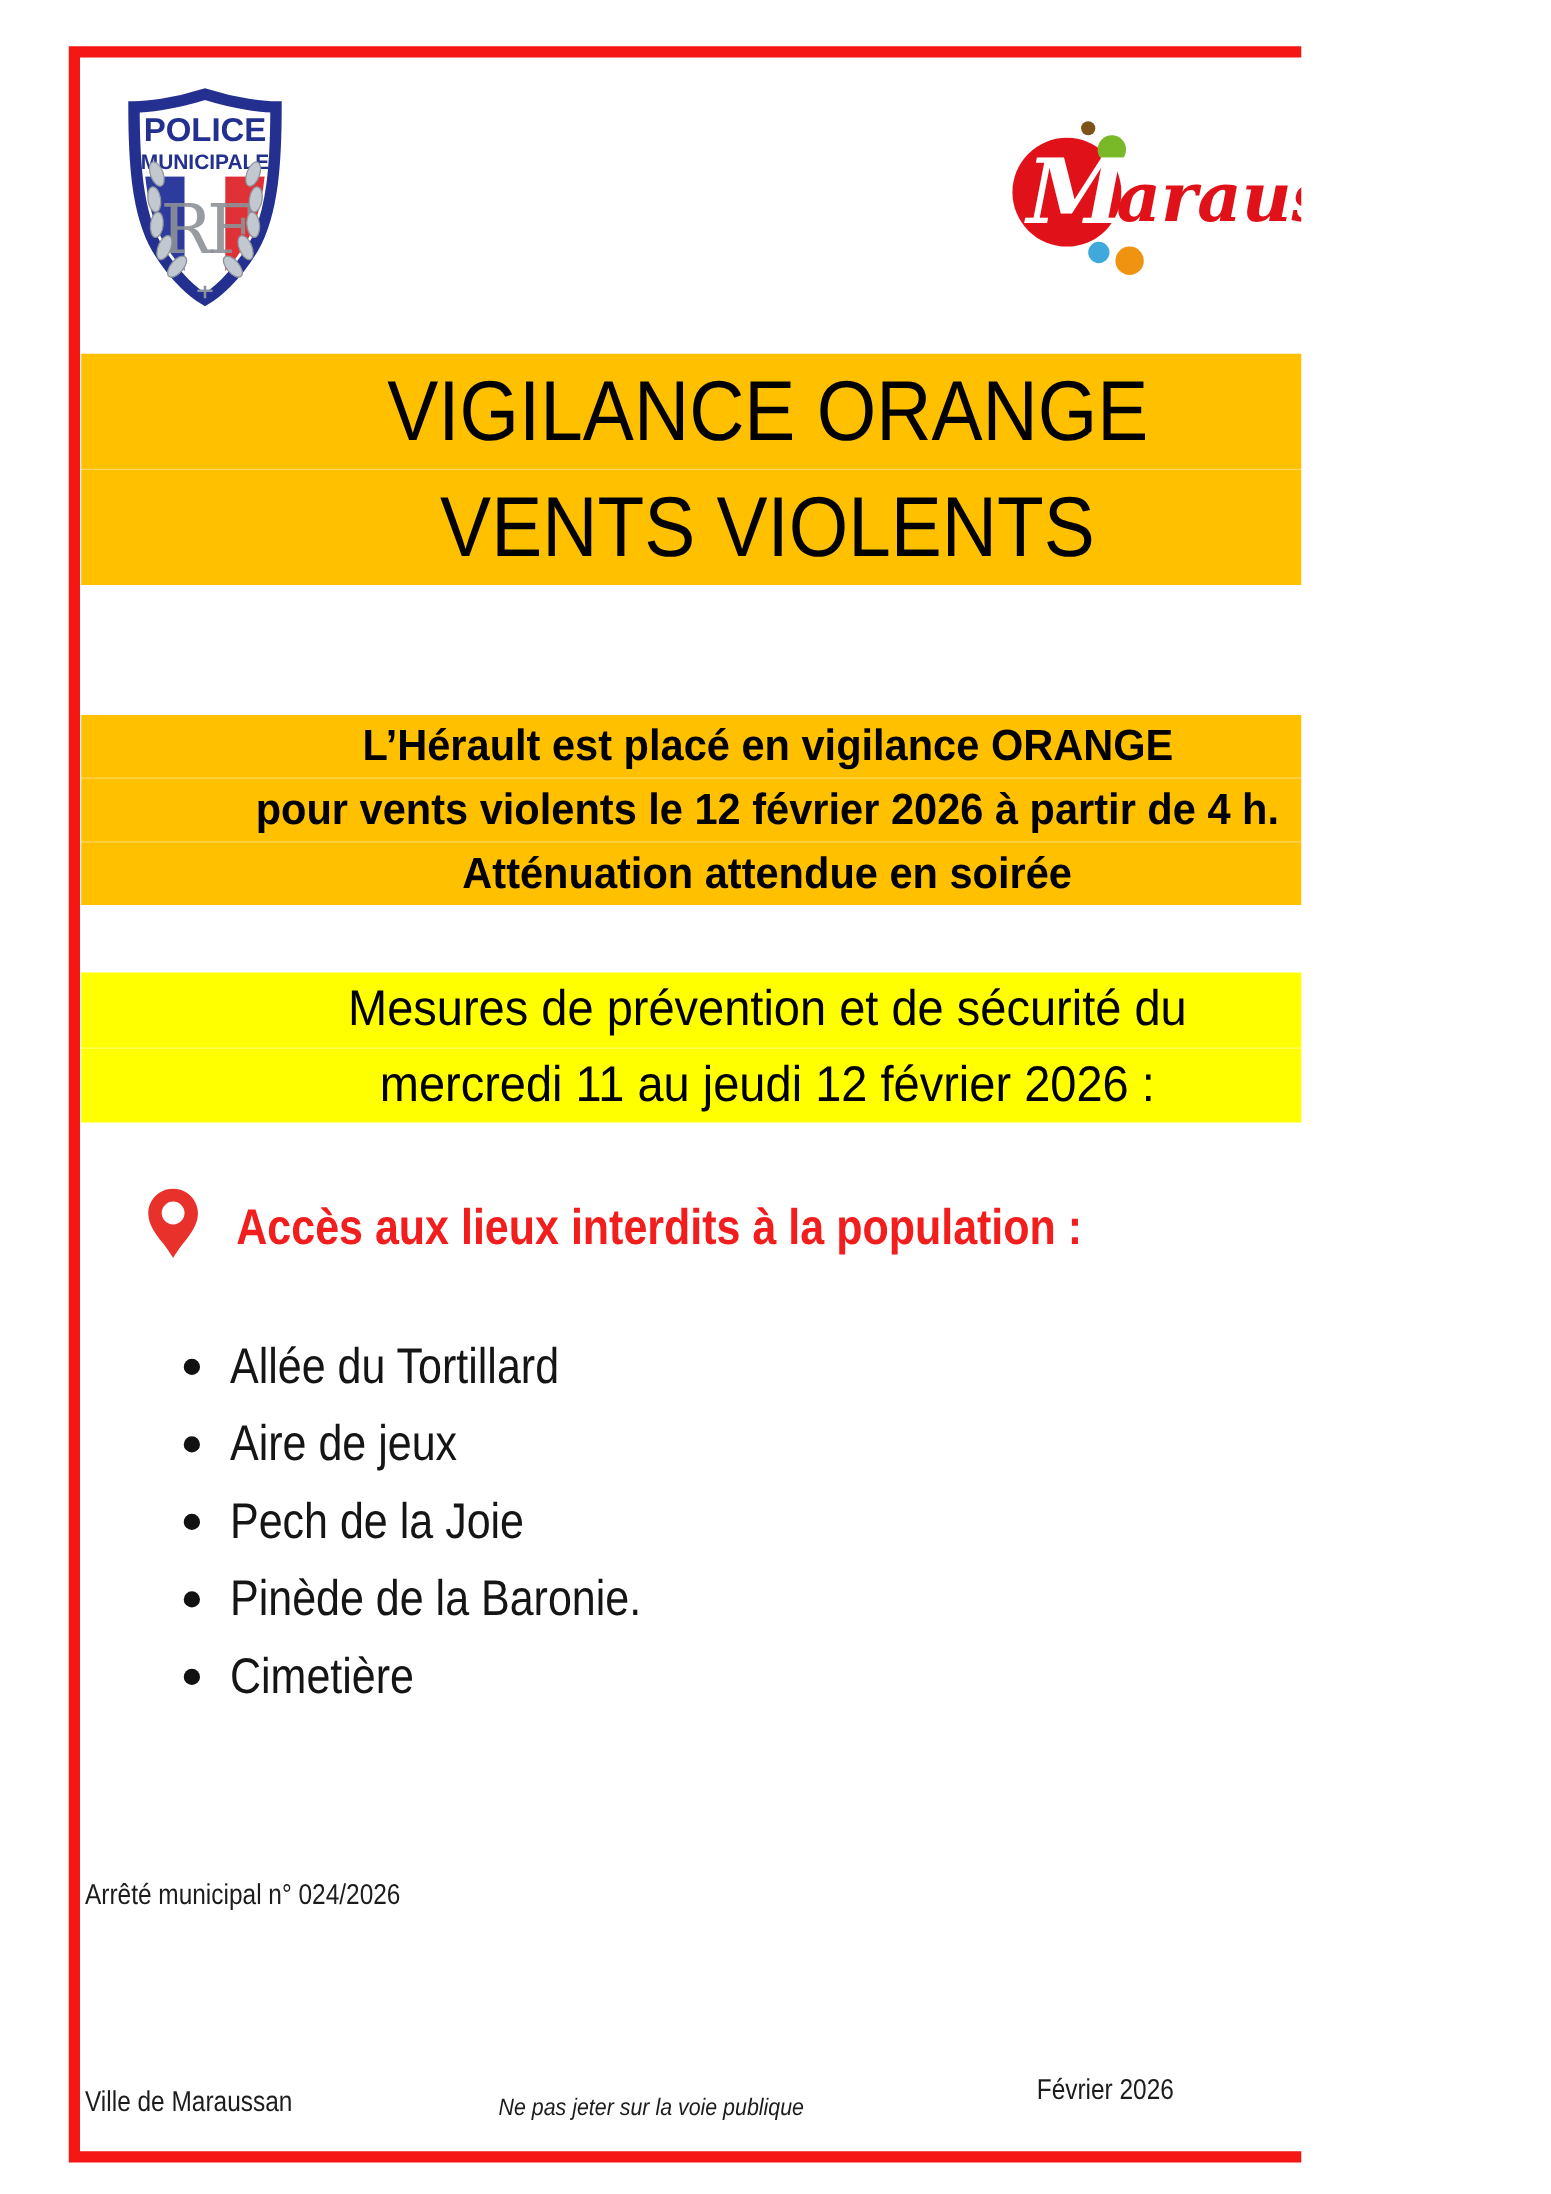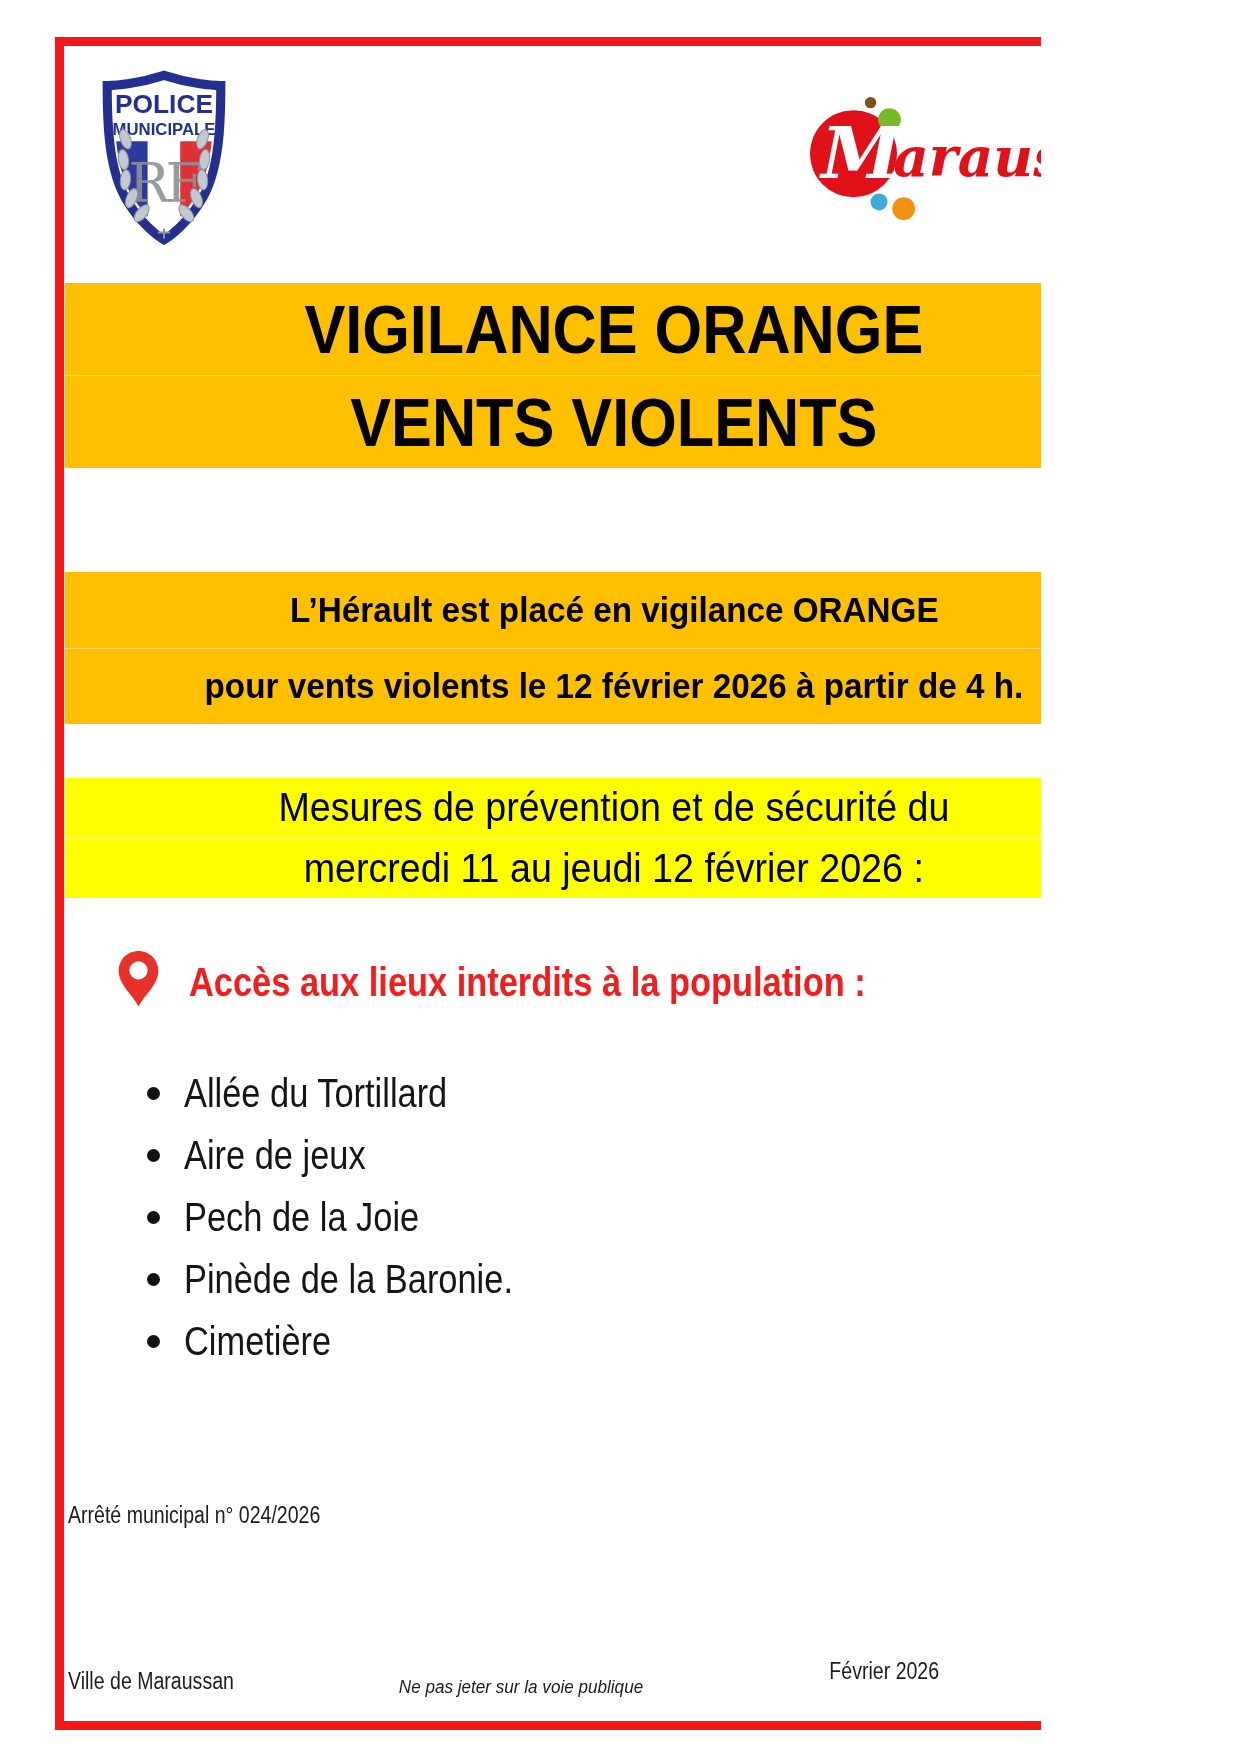--- a/index.html
+++ b/index.html
@@ -14,21 +14,21 @@
   }
   .badge { position:absolute; left:93px; top:68px; width:142px; height:178px; }
   .logo  { position:absolute; left:793px; top:78px; width:352px; height:142px; }
 
   .banner { position:absolute; left:65px; width:1098px; display:flex; flex-direction:column; }
   .banner .row { flex:1; display:flex; align-items:center; justify-content:center; }
   .banner .row + .row { border-top:1px solid rgba(255,255,255,.4); }
   .banner .row span { display:inline-block; transform-origin:center; white-space:nowrap; }
 
   .banner-title { top:283px; height:185px; background:#ffc000; }
-  .banner-title .row { font-size:68px; font-weight:700; color:#000; }
+  .banner-title .row { font-size:68px; font-weight:400; color:#000; }
   .banner-title .row span { transform:scaleX(.90); }
 
   .banner-alert { top:572px; height:152px; background:#ffc000; }
   .banner-alert .row { font-size:35px; font-weight:700; color:#000; }
   .banner-alert .row span { transform:scaleX(.95); }
 
   .banner-measures { top:778px; height:120px; background:#ffff00; }
   .banner-measures .row { font-size:40px; font-weight:400; color:#000; }
   .banner-measures .row span { transform:scaleX(.94); }
 
@@ -123,20 +123,23 @@
     </div>
   </div>
 
   <div class="banner banner-alert">
     <div class="row">
       <span>L’Hérault est placé en vigilance ORANGE</span>
     </div>
     <div class="row">
       <span>pour vents violents le 12 février 2026 à partir de 4 h.</span>
     </div>
+    <div class="row">
+      <span>Atténuation attendue en soirée</span>
+    </div>
   </div>
 
   <div class="banner banner-measures">
     <div class="row">
       <span>Mesures de prévention et de sécurité du</span>
     </div>
     <div class="row">
       <span>mercredi 11 au jeudi 12 février 2026 :</span>
     </div>
   </div>

